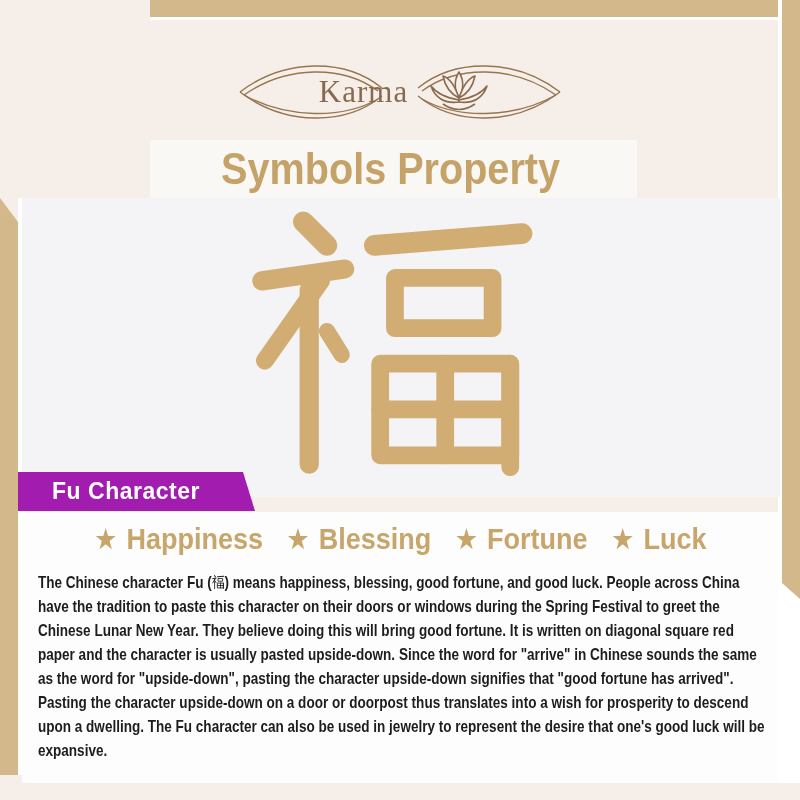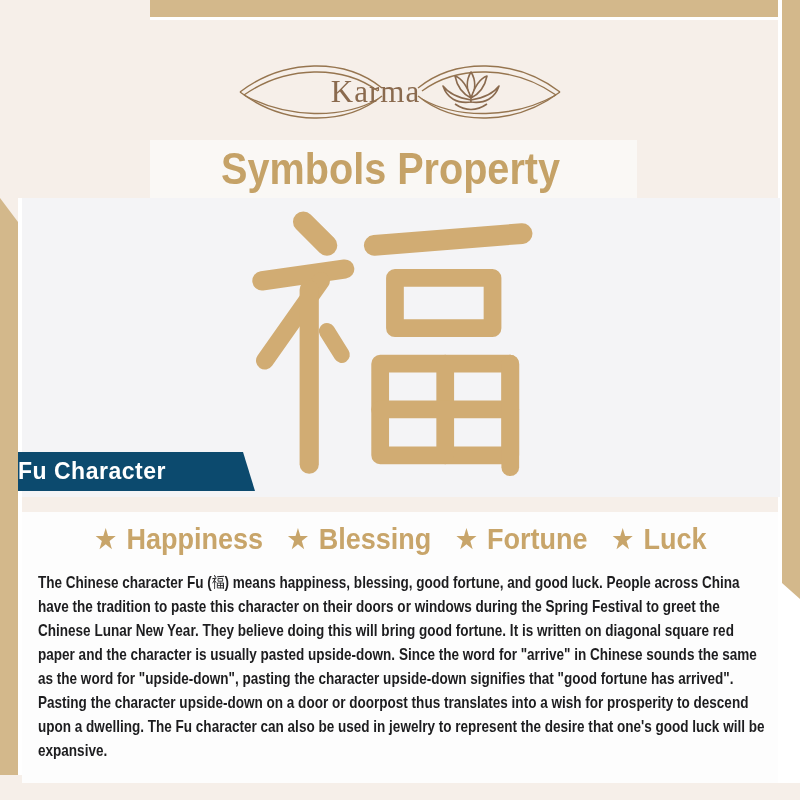--- a/index.html
+++ b/index.html
@@ -16,35 +16,35 @@
             clip-path:polygon(0 0,100% 24px,100% 100%,0 100%);}
 
   
   .title-band{position:absolute;left:150px;top:140px;width:487px;height:58px;background:#faf8f5;}
   .middle-card{position:absolute;left:22px;top:198px;width:758px;height:299px;background:#f4f4f6;}
   .bottom-card{position:absolute;left:22px;top:512px;width:756px;height:271px;background:#fdfdfd;}
 
   
   .logo-wrap{position:absolute;left:230px;top:52px;width:340px;height:80px;}
   .logo-swoosh{position:absolute;left:0;top:0;width:340px;height:80px;}
-  .logo-row{position:absolute;left:16px;top:0;width:340px;height:80px;display:flex;align-items:center;justify-content:center;gap:21px;}
+  .logo-row{position:absolute;left:4px;top:0;width:340px;height:80px;display:flex;align-items:center;justify-content:center;gap:21px;}
   .logo-word{font-family:"Liberation Serif","DejaVu Serif",serif;font-size:31px;color:#8a6a4e;letter-spacing:1px;}
   .lotus{width:60px;height:48px;}
 
   
   .page-title{position:absolute;left:0;top:140px;width:781px;height:58px;display:flex;align-items:center;justify-content:center;}
   .page-title span{display:inline-block;font-size:45px;font-weight:bold;color:#c5a267;transform:scaleX(.88);white-space:nowrap;}
 
   
   .fu-big{position:absolute;left:237px;top:204px;width:310px;height:272px;color:#d1ac73;}
 
   
-  .fu-banner{position:absolute;left:18px;top:452px;width:238px;height:39px;background:#0c4a6e;
+  .fu-banner{position:absolute;left:18px;top:472px;width:238px;height:39px;background:#a21caf;
              clip-path:polygon(0 0,225px 0,237px 100%,0 100%);
-             display:flex;align-items:center;}
+             display:flex;align-items:center;justify-content:center;}
   .fu-banner span{color:#fff;font-size:23px;font-weight:bold;letter-spacing:.5px;padding-right:22px;}
 
   
   .keywords{position:absolute;left:0;top:516px;width:800px;height:46px;display:flex;align-items:center;justify-content:center;}
   .keywords-inner{display:flex;align-items:center;gap:26px;transform:scaleX(.9);}
   .keyword{display:flex;align-items:center;gap:10px;color:#c8a56a;font-weight:bold;font-size:30px;white-space:nowrap;}
   .keyword .star{font-size:29px;}
 
   
   .description{position:absolute;left:38px;top:570px;width:890px;transform:scaleX(.82);transform-origin:top left;

